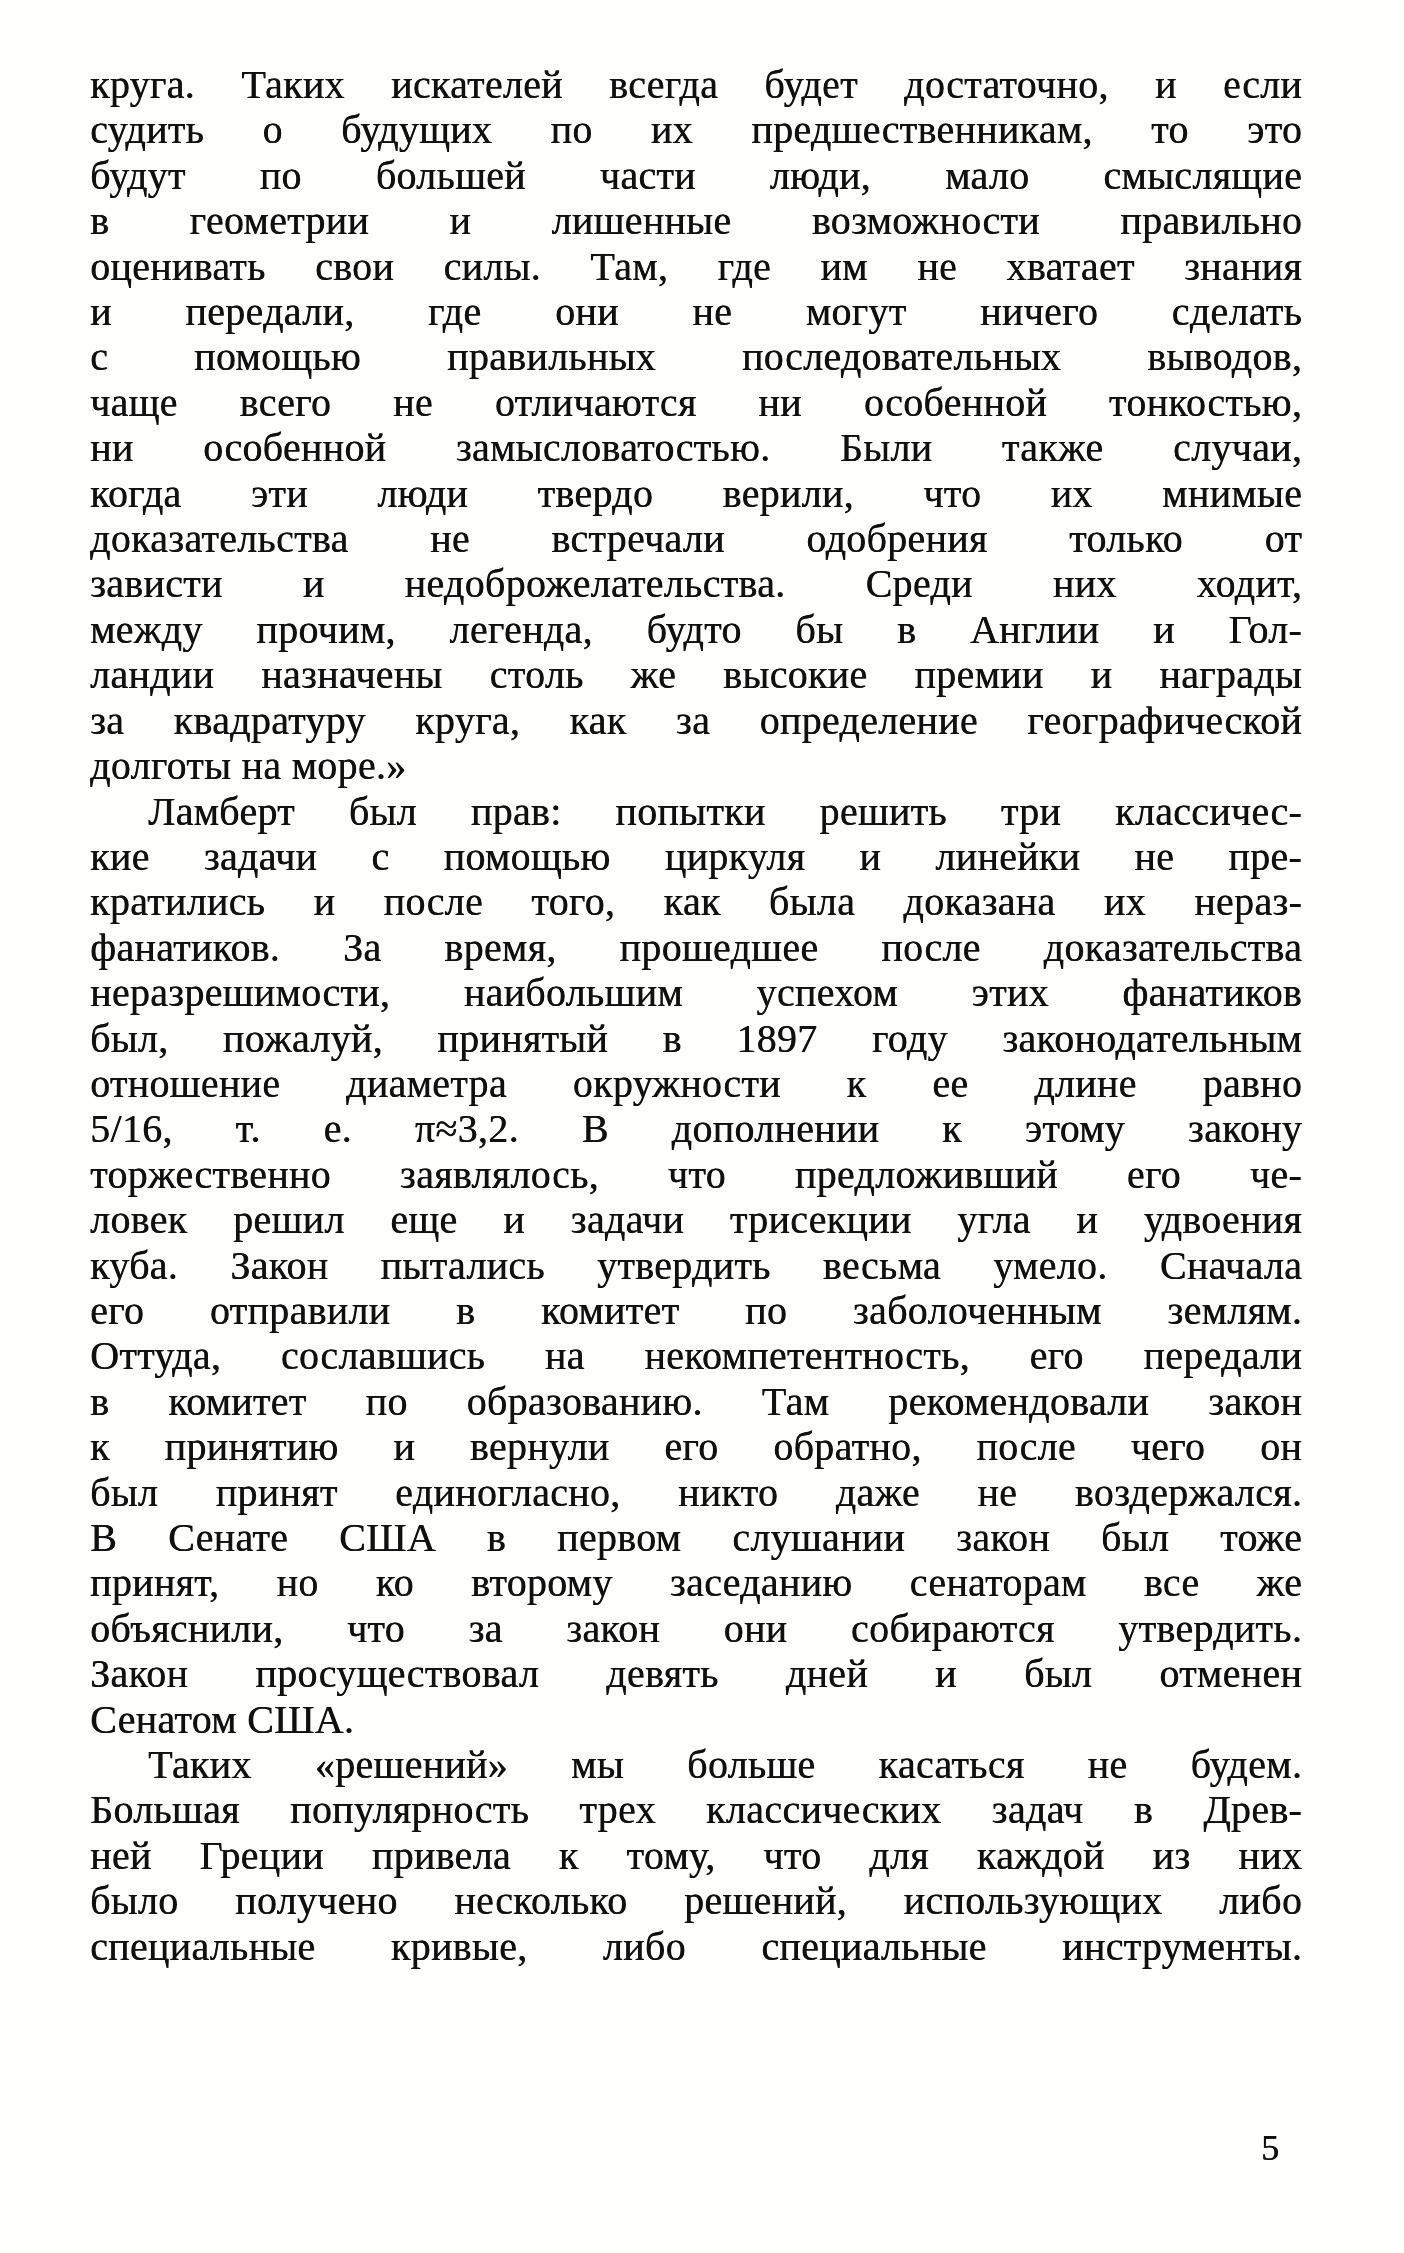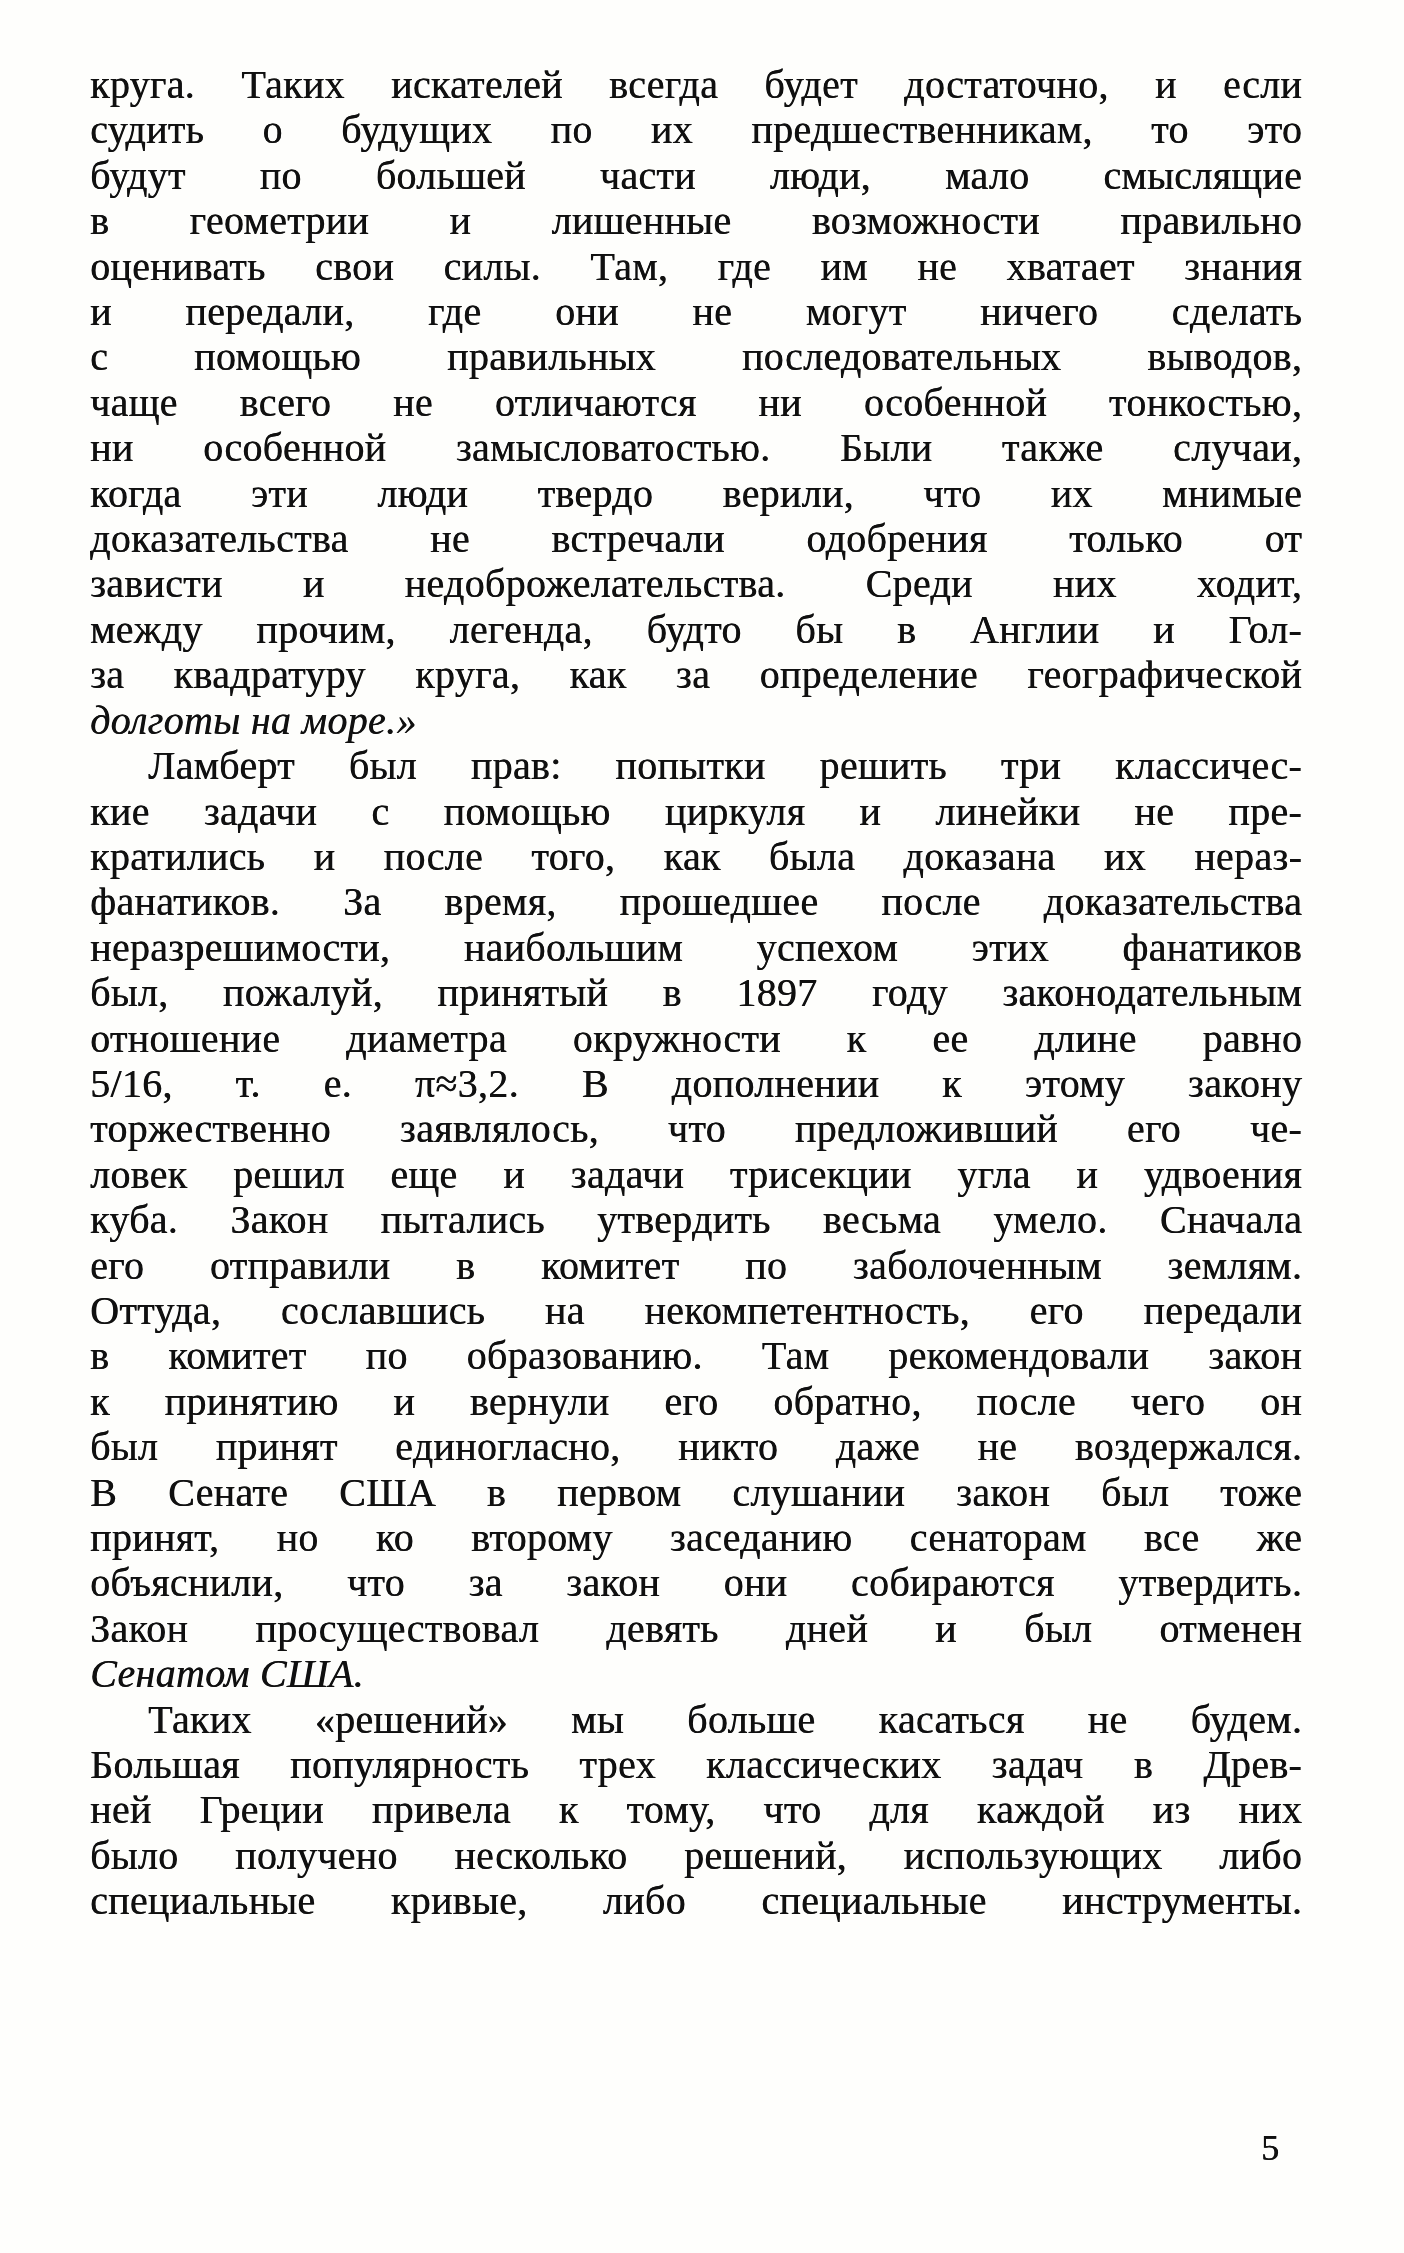--- a/index.html
+++ b/index.html
@@ -33,21 +33,20 @@
     text-align: justify;
     text-align-last: justify;
     text-shadow: 0.45px 0 0 currentColor; 
     white-space: normal;
   }
   .line.indent {
     text-indent: 58px;
   }
   .line.left-last {
     text-align-last: left;
-    font-style: italic;
   }
   .page-number {
     position: absolute;
     left: 1240px;
     top: 2128px;
     width: 60px;
     text-align: center;
     font-size: 36px;
     line-height: 40px;
     text-shadow: 0.4px 0 0 currentColor;
@@ -65,20 +64,21 @@
         <div class="line">в геометрии и лишенные возможности правильно</div>
         <div class="line">оценивать свои силы. Там, где им не хватает знания</div>
         <div class="line">и передали, где они не могут ничего сделать</div>
         <div class="line">с помощью правильных последовательных выводов,</div>
         <div class="line">чаще всего не отличаются ни особенной тонкостью,</div>
         <div class="line">ни особенной замысловатостью. Были также случаи,</div>
         <div class="line">когда эти люди твердо верили, что их мнимые</div>
         <div class="line">доказательства не встречали одобрения только от</div>
         <div class="line">зависти и недоброжелательства. Среди них ходит,</div>
         <div class="line">между прочим, легенда, будто бы в Англии и Гол-</div>
+        <div class="line">ландии назначены столь же высокие премии и награды</div>
         <div class="line">за квадратуру круга, как за определение географической</div>
         <div class="line left-last">долготы на море.»</div>
       </div>
       <div class="paragraph">
         <div class="line indent">Ламберт был прав: попытки решить три классичес-</div>
         <div class="line">кие задачи с помощью циркуля и линейки не пре-</div>
         <div class="line">кратились и после того, как была доказана их нераз-</div>
         <div class="line">фанатиков. За время, прошедшее после доказательства</div>
         <div class="line">неразрешимости, наибольшим успехом этих фанатиков</div>
         <div class="line">был, пожалуй, принятый в 1897 году законодательным</div>

